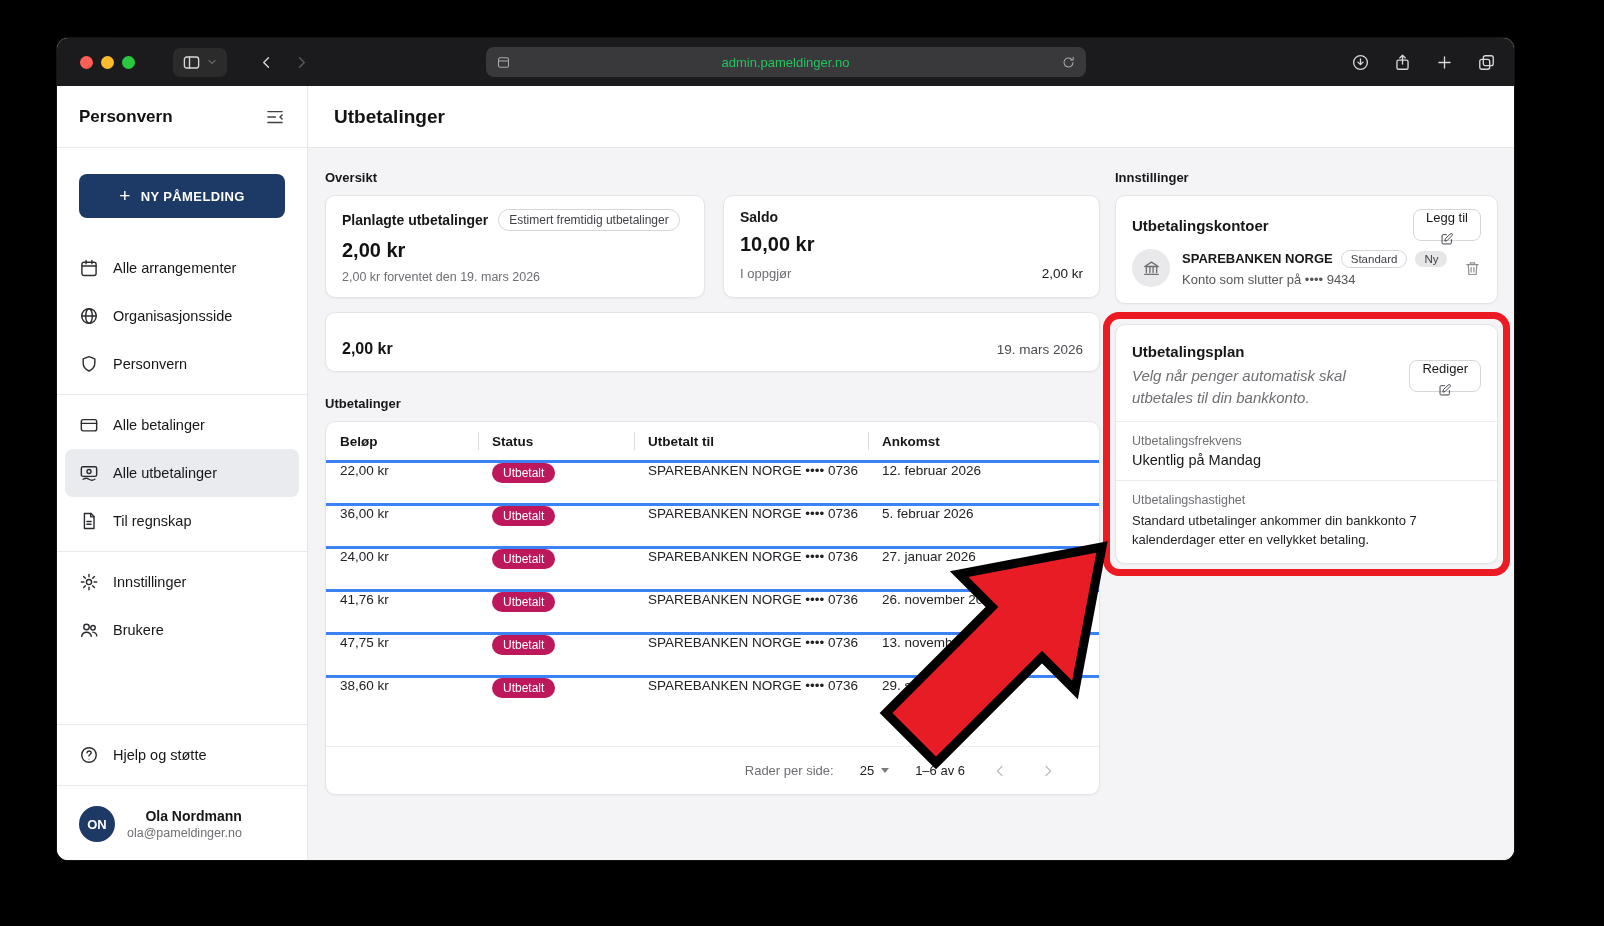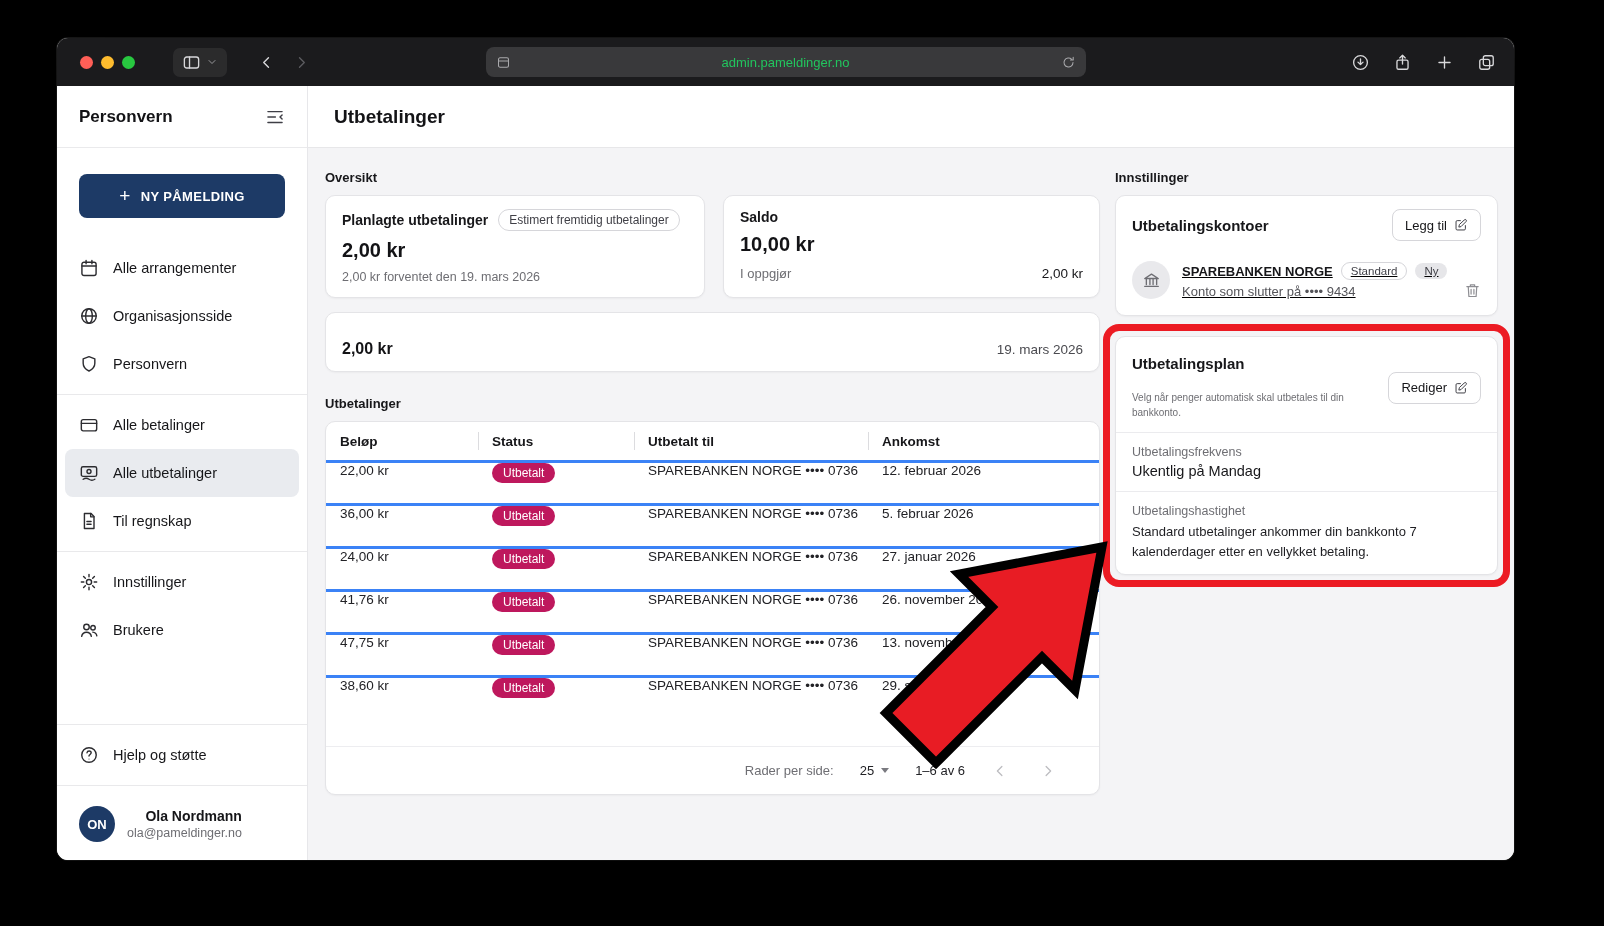--- a/index.html
+++ b/index.html
@@ -103,38 +103,38 @@
   .pg-chev { width:18px; height:18px; color:#bcbcc0; display:inline-flex; cursor:pointer; }
   .pg-chev svg { width:100%; height:100%; }
   .pg-chev + .pg-chev { margin-left:4px; }
 
   
   .accounts-card { padding:13px 16px 16px; }
   .ac-head { display:flex; align-items:center; justify-content:space-between; }
   .card-title-lg { font-size:15px; font-weight:700; color:#17171a; }
   .btn-outline { display:inline-flex; align-items:center; gap:7px; height:32px; padding:0 12px;
                  border:1px solid #d6d6da; border-radius:8px; background:#fff; font-family:inherit;
-                 font-size:13px; font-weight:500; color:#17171a; cursor:pointer; white-space:nowrap; }
+                 font-size:13px; font-weight:500; color:#17171a; cursor:pointer; white-space:nowrap;flex-direction:column; }
   .btn-icon { width:14px; height:14px; display:inline-flex; color:#3f3f46; }
   .btn-icon svg { width:100%; height:100%; }
-  .bank-row { margin-top:20px; display:flex; align-items:flex-end; gap:12px;text-decoration:underline; }
+  .bank-row { margin-top:8px; display:flex; align-items:center; gap:12px; }
   .bank-avatar { width:38px; height:38px; border-radius:50%; background:#e9e9ec; color:#6e6e73;
                  display:inline-flex; align-items:center; justify-content:center; flex:none; }
   .bank-avatar svg { width:19px; height:19px; }
   .bank-info { flex:1; min-width:0; }
   .bank-line1 { display:flex; align-items:center; gap:8px; }
   .bank-name { font-size:13px; font-weight:700; color:#17171a; white-space:nowrap; }
   .bank-line2 { display:block; font-size:13px; color:#55555a; margin-top:4px; }
   .trash { width:17px; height:17px; color:#8e8e93; display:inline-flex; cursor:pointer; flex:none; }
   .trash svg { width:100%; height:100%; }
 
   .highlight-box { margin:8px -12px 0; border:7px solid #ec1b23; border-radius:16px; padding:5px; }
   .plan-card { padding:18px 16px 13px; }
   .plan-head { display:flex; justify-content:space-between; gap:10px; }
-  .plan-desc { font-size:10px; color:#6e6e73; margin-top:19px; line-height:1.45; max-width:268px; }
+  .plan-desc { font-size:15px; color:#6e6e73; margin-top:5px; line-height:1.45; max-width:268px;font-style:italic; }
   .plan-head .btn-outline { align-self:center; }
   .plan-divider { height:1px; background:#ebebee; margin:12px -16px; }
   .plan-label { font-size:12.5px; color:#6e6e73; }
   .plan-value { font-size:14.5px; color:#17171a; margin-top:4px; }
   .plan-text { font-size:13px; color:#1f1f23; margin-top:4px; line-height:1.5; }
 
   
   .arrow-overlay { position:absolute; left:0; top:0; pointer-events:none; z-index:10; }
 
   svg.ic { fill:none; stroke:currentColor; stroke-width:1.7; stroke-linecap:round; stroke-linejoin:round; }

